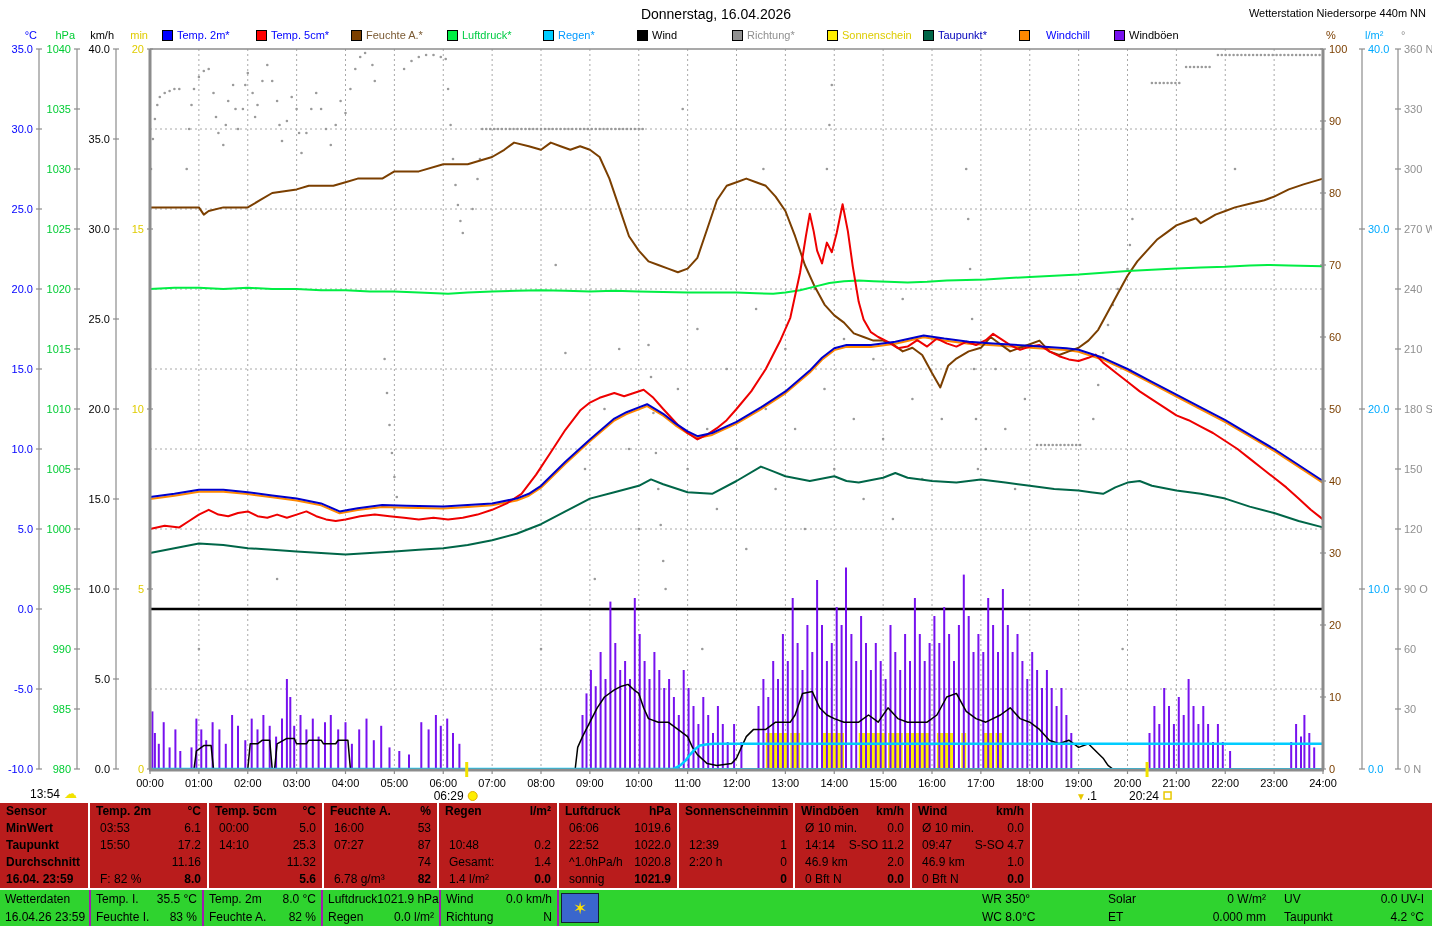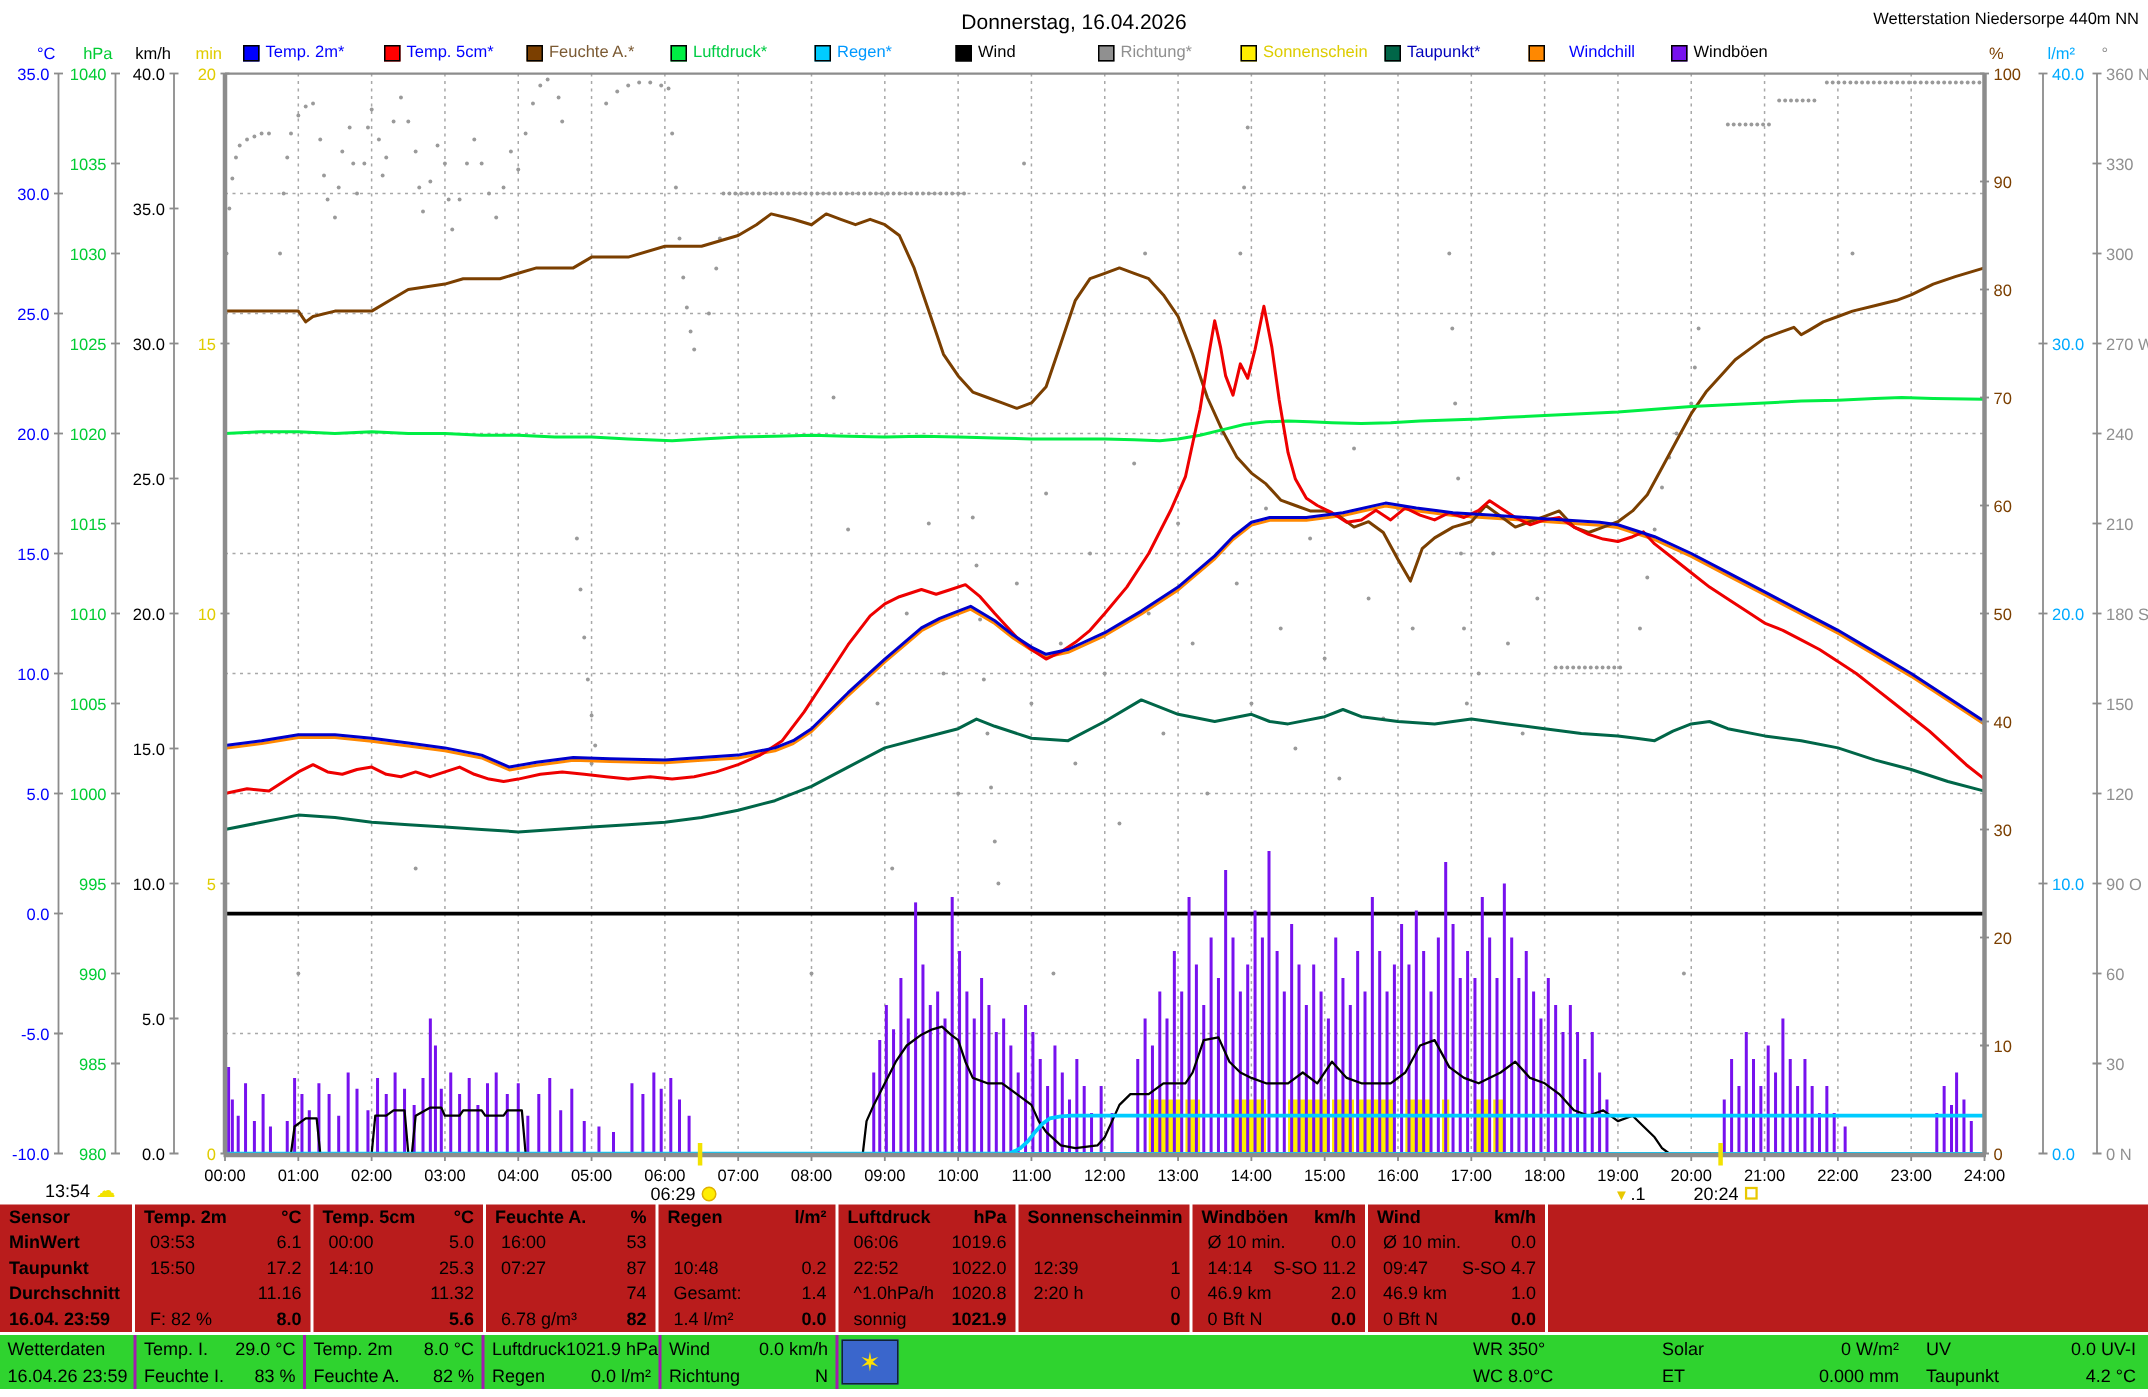--- a/index.html
+++ b/index.html
@@ -977,21 +977,21 @@
     <div class="srow">
         <span>Wetterdaten</span>
       </div>
     <div class="srow">
         <span>16.04.26 23:59</span>
       </div>
   </div>
   <div class="sg">
     <div class="srow">
         <span>Temp. I.</span>
-        <span>29.0 °C</span>
+        <span>35.5 °C</span>
       </div>
     <div class="srow">
         <span>Feuchte I.</span>
         <span>83 %</span>
       </div>
   </div>
   <div class="sg">
     <div class="srow">
         <span>Temp. 2m</span>
         <span>8.0 °C</span>

